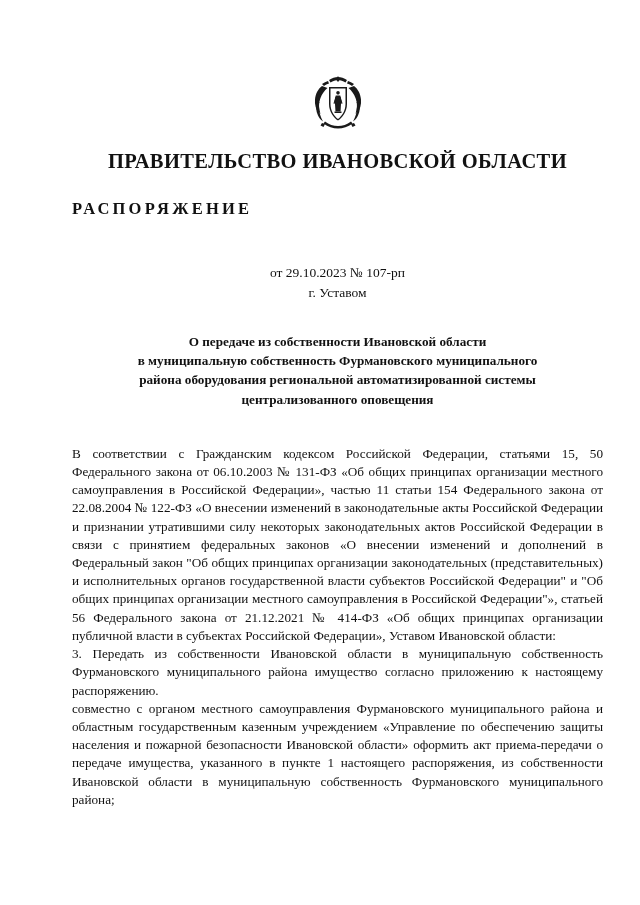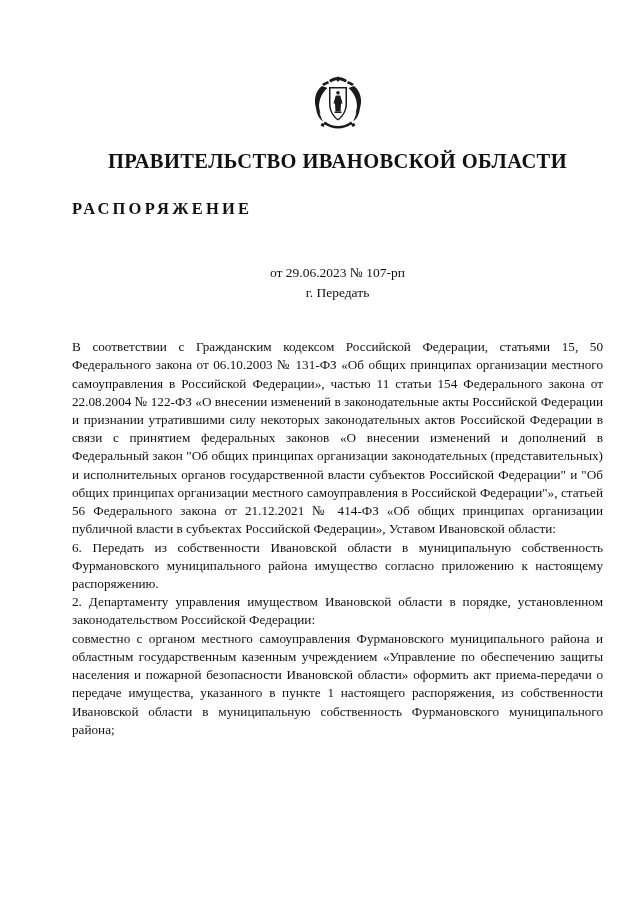--- a/index.html
+++ b/index.html
@@ -122,25 +122,30 @@
         <path d="M94 98 l-6 2 l3 6 l6 -3z"></path>
       </g>
     </svg>
   </div>
 
   <h1 class="doc-title">ПРАВИТЕЛЬСТВО ИВАНОВСКОЙ ОБЛАСТИ</h1>
 
   <h2 class="doc-subtitle">РАСПОРЯЖЕНИЕ</h2>
 
   <div class="meta">
-    <div>от 29.06.2023 № 107-рп</div>
-    <div>г. Передать</div>
+    <div>от 29.10.2023 № 107-рп</div>
+    <div>г. Уставом</div>
   </div>
 
+  <div class="subject">
+    <div>О передаче из собственности Ивановской области</div>
+    <div>в муниципальную собственность Фурмановского муниципального</div>
+    <div>района оборудования региональной автоматизированной системы</div>
+    <div>централизованного оповещения</div>
+  </div>
 
   <div class="body-text">
     <p class="para-indent">В соответствии с Гражданским кодексом Российской Федерации, статьями 15, 50 Федерального закона от 06.10.2003 № 131-ФЗ «Об общих принципах организации местного самоуправления в Российской Федерации», частью 11 статьи 154 Федерального закона от 22.08.2004 № 122-ФЗ «О внесении изменений в законодательные акты Российской Федерации и признании утратившими силу некоторых законодательных актов Российской Федерации в связи с принятием федеральных законов «О внесении изменений и дополнений в Федеральный закон "Об общих принципах организации законодательных (представительных) и исполнительных органов государственной власти субъектов Российской Федерации" и "Об общих принципах организации местного самоуправления в Российской Федерации"», статьей 56 Федерального закона от 21.12.2021 № 414-ФЗ «Об общих принципах организации публичной власти в субъектах Российской Федерации», Уставом Ивановской области:</p>
-    <p class="para-num">6. Передать из собственности Ивановской области в муниципальную собственность Фурмановского муниципального района имущество согласно приложению к настоящему распоряжению.</p>
-    <p class="para-num">2. Департаменту управления имуществом Ивановской области в порядке, установленном законодательством Российской Федерации:</p>
+    <p class="para-num">3. Передать из собственности Ивановской области в муниципальную собственность Фурмановского муниципального района имущество согласно приложению к настоящему распоряжению.</p>
     <p class="para-indent">совместно с органом местного самоуправления Фурмановского муниципального района и областным государственным казенным учреждением «Управление по обеспечению защиты населения и пожарной безопасности Ивановской области» оформить акт приема-передачи о передаче имущества, указанного в пункте 1 настоящего распоряжения, из собственности Ивановской области в муниципальную собственность Фурмановского муниципального района;</p>
   </div>
 
 </div>
 
 </body></html>

